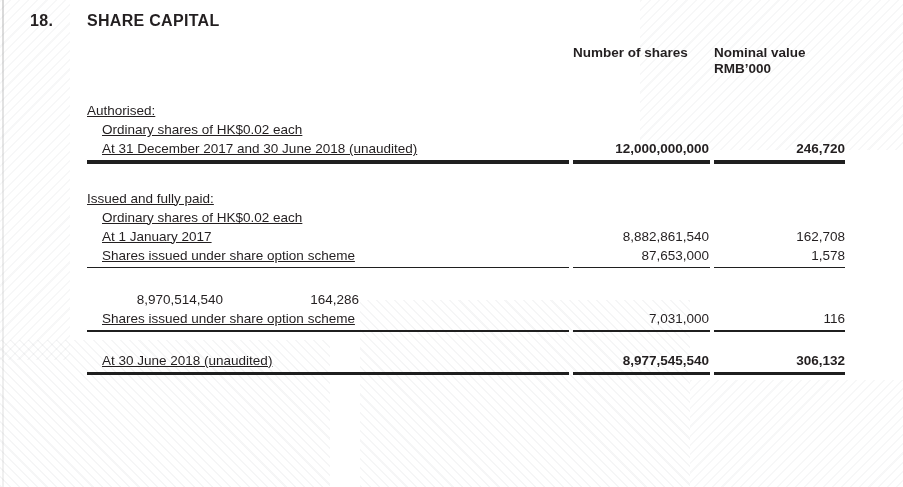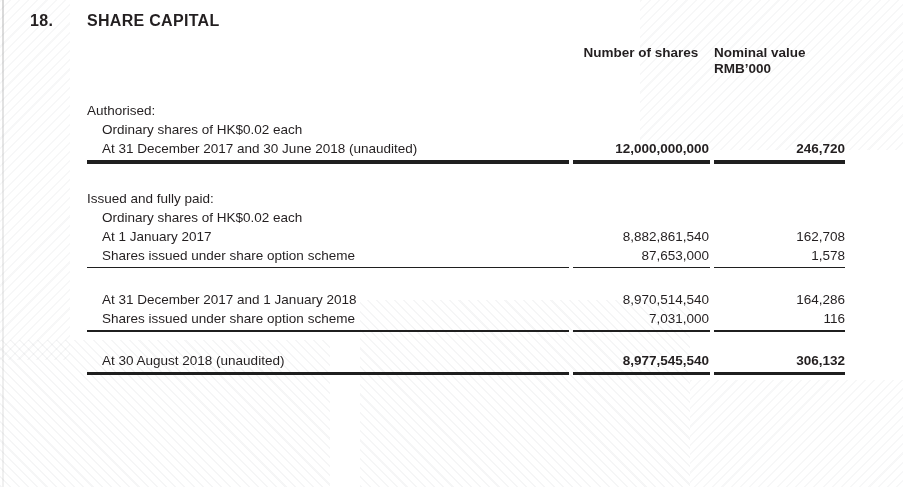--- a/index.html
+++ b/index.html
@@ -47,36 +47,36 @@
   .col-header {
     position: absolute;
     top: 45px; left: 87px;
     width: 758px;
     display: flex;
     font-weight: bold;
     font-size: 13.5px;
     line-height: 15.5px;
   }
   .col-header .spacer { flex: 1; }
-  .col-header .c2 { width: 141px; text-align: center; padding-right: 5px; }
+  .col-header .c2 { width: 141px; text-align: left; padding-right: 5px; }
   .col-header .c3 { width: 131px; }
 
   .tbl {
     position: absolute;
     top: 101px; left: 87px;
     width: 758px;
     font-size: 13.5px;
   }
   .trow {
     display: flex;
     height: 19px;
     line-height: 19px;
     white-space: nowrap;
   }
-  .trow .lbl { flex: 1; overflow: hidden; }
+  .trow .lbl { flex: 1; overflow: hidden; text-decoration: underline; }
   .trow .lbl.ind { padding-left: 15px; }
   .trow .c2 { width: 141px; text-align: right; padding-right: 5px; }
   .trow .c3 { width: 131px; text-align: right; }
   .trow.bold .c2, .trow.bold .c3 { font-weight: bold; }
 
   .rule {
     display: flex;
     gap: 4px;
     margin-top: 2px;
   }
@@ -160,37 +160,36 @@
       <div class="c2">87,653,000</div>
       <div class="c3">1,578</div>
     </div>
     <div class="rule thin">
       <div class="seg1"></div>
         <div class="seg2"></div>
         <div class="seg3"></div>
     </div>
 
     <div class="trow gap-md">
-      <div class="lbl ind">At 31 December 2017 and 1 January 2018</div>
       <div class="c2">8,970,514,540</div>
       <div class="c3">164,286</div>
     </div>
     <div class="trow">
       <div class="lbl ind">Shares issued under share option scheme</div>
       <div class="c2">7,031,000</div>
       <div class="c3">116</div>
     </div>
     <div class="rule thin">
       <div class="seg1"></div>
         <div class="seg2"></div>
         <div class="seg3"></div>
     </div>
 
     <div class="trow bold gap-sm">
-      <div class="lbl ind">At 30 August 2018 (unaudited)</div>
+      <div class="lbl ind">At 30 June 2018 (unaudited)</div>
       <div class="c2">8,977,545,540</div>
       <div class="c3">306,132</div>
     </div>
     <div class="rule thick">
       <div class="seg1"></div>
         <div class="seg2"></div>
         <div class="seg3"></div>
     </div>
 
   </div>

